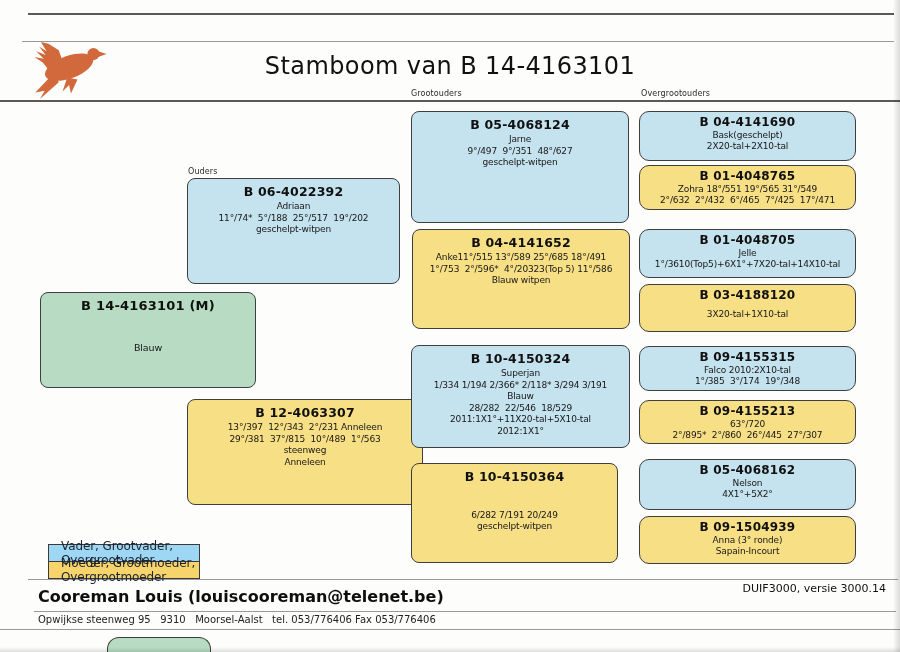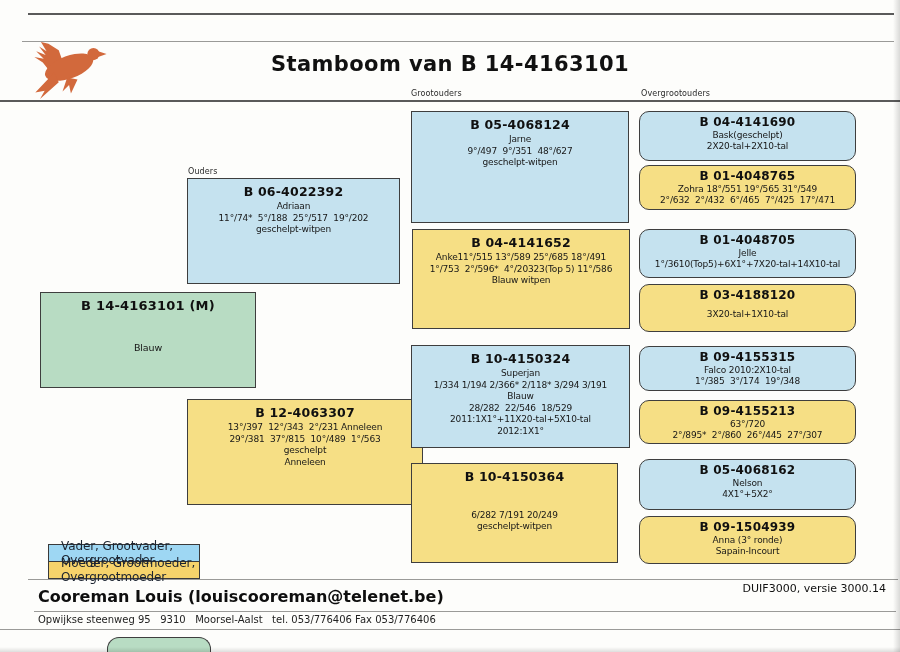--- a/index.html
+++ b/index.html
@@ -9,30 +9,30 @@
     font-family:"DejaVu Sans","Liberation Sans",sans-serif;
   }
   .page{position:absolute;inset:0;background:#fdfdfb}
   .edge-r{position:absolute;right:0;top:0;width:7px;height:100%;
     background:linear-gradient(to right,rgba(0,0,0,0),rgba(0,0,0,0.14));}
   .edge-b{position:absolute;left:0;bottom:0;width:100%;height:5px;
     background:linear-gradient(to bottom,rgba(0,0,0,0),rgba(0,0,0,0.12));}
   .rule{position:absolute;background:#5a5a5a;height:1.5px}
   .rule.light{background:#9a9a98;height:1px}
   .page-title{position:absolute;left:0;right:0;top:52px;text-align:center;
-    font-size:21px;font-weight:bold;letter-spacing:0.4px;color:#111}
+    font-size:24px;font-weight:normal;letter-spacing:0.4px;color:#111}
   .logo{position:absolute;left:30px;top:40px;width:80px;height:60px}
   .gen-label{position:absolute;font-size:8px;color:#2a2a2a;letter-spacing:0.1px}
 
   .pbox{position:absolute;border:1.5px solid #3e3e3e;display:flex;flex-direction:column;
     text-align:center;overflow:hidden;box-sizing:border-box}
   .male{background:var(--male-box,#c5e2ef)}
   .female{background:var(--female-box,#f6df85)}
   .subjectbox{background:var(--subject-box,#b8dcc3)}
-  .gen-big{border-radius:0}
+  .gen-big{border-radius:8px}
   .gen-small{border-radius:10px}
   .ptitle{font-weight:bold;font-size:12.5px;padding-top:5px;letter-spacing:0.2px;color:#101010}
   .gen-small .ptitle{font-size:12px;padding-top:3px}
   .plines{flex:1;display:flex;flex-direction:column;align-items:center;
     font-size:9px;line-height:11.5px;letter-spacing:-0.15px;padding:2px 13px;color:#171717}
   .gen-small .plines{line-height:11px;padding:1px 3px}
   .center-body .plines{justify-content:center;padding-bottom:6px}
   .bline{white-space:pre;min-height:10px}
   .subjectbox .bline{font-size:9.5px}
 
@@ -92,21 +92,21 @@
         <div class="bline">Adriaan</div>
         <div class="bline">11°/74*  5°/188  25°/517  19°/202</div>
         <div class="bline">geschelpt-witpen</div>
       </div>
   </div>
   <div class="pbox female gen-big" style="left:187px;top:399px;width:236px;height:106px">
     <div class="ptitle">B 12-4063307</div>
     <div class="plines">
         <div class="bline">13°/397  12°/343  2°/231 Anneleen</div>
         <div class="bline">29°/381  37°/815  10°/489  1°/563</div>
-        <div class="bline">geschelpt</div>
+        <div class="bline">steenweg</div>
         <div class="bline">Anneleen</div>
       </div>
   </div>
 
   <div class="pbox male gen-big" style="left:411px;top:111px;width:218px;height:112px">
     <div class="ptitle">B 05-4068124</div>
     <div class="plines">
         <div class="bline">Jarne</div>
         <div class="bline">9°/497  9°/351  48°/627</div>
         <div class="bline">geschelpt-witpen</div>

